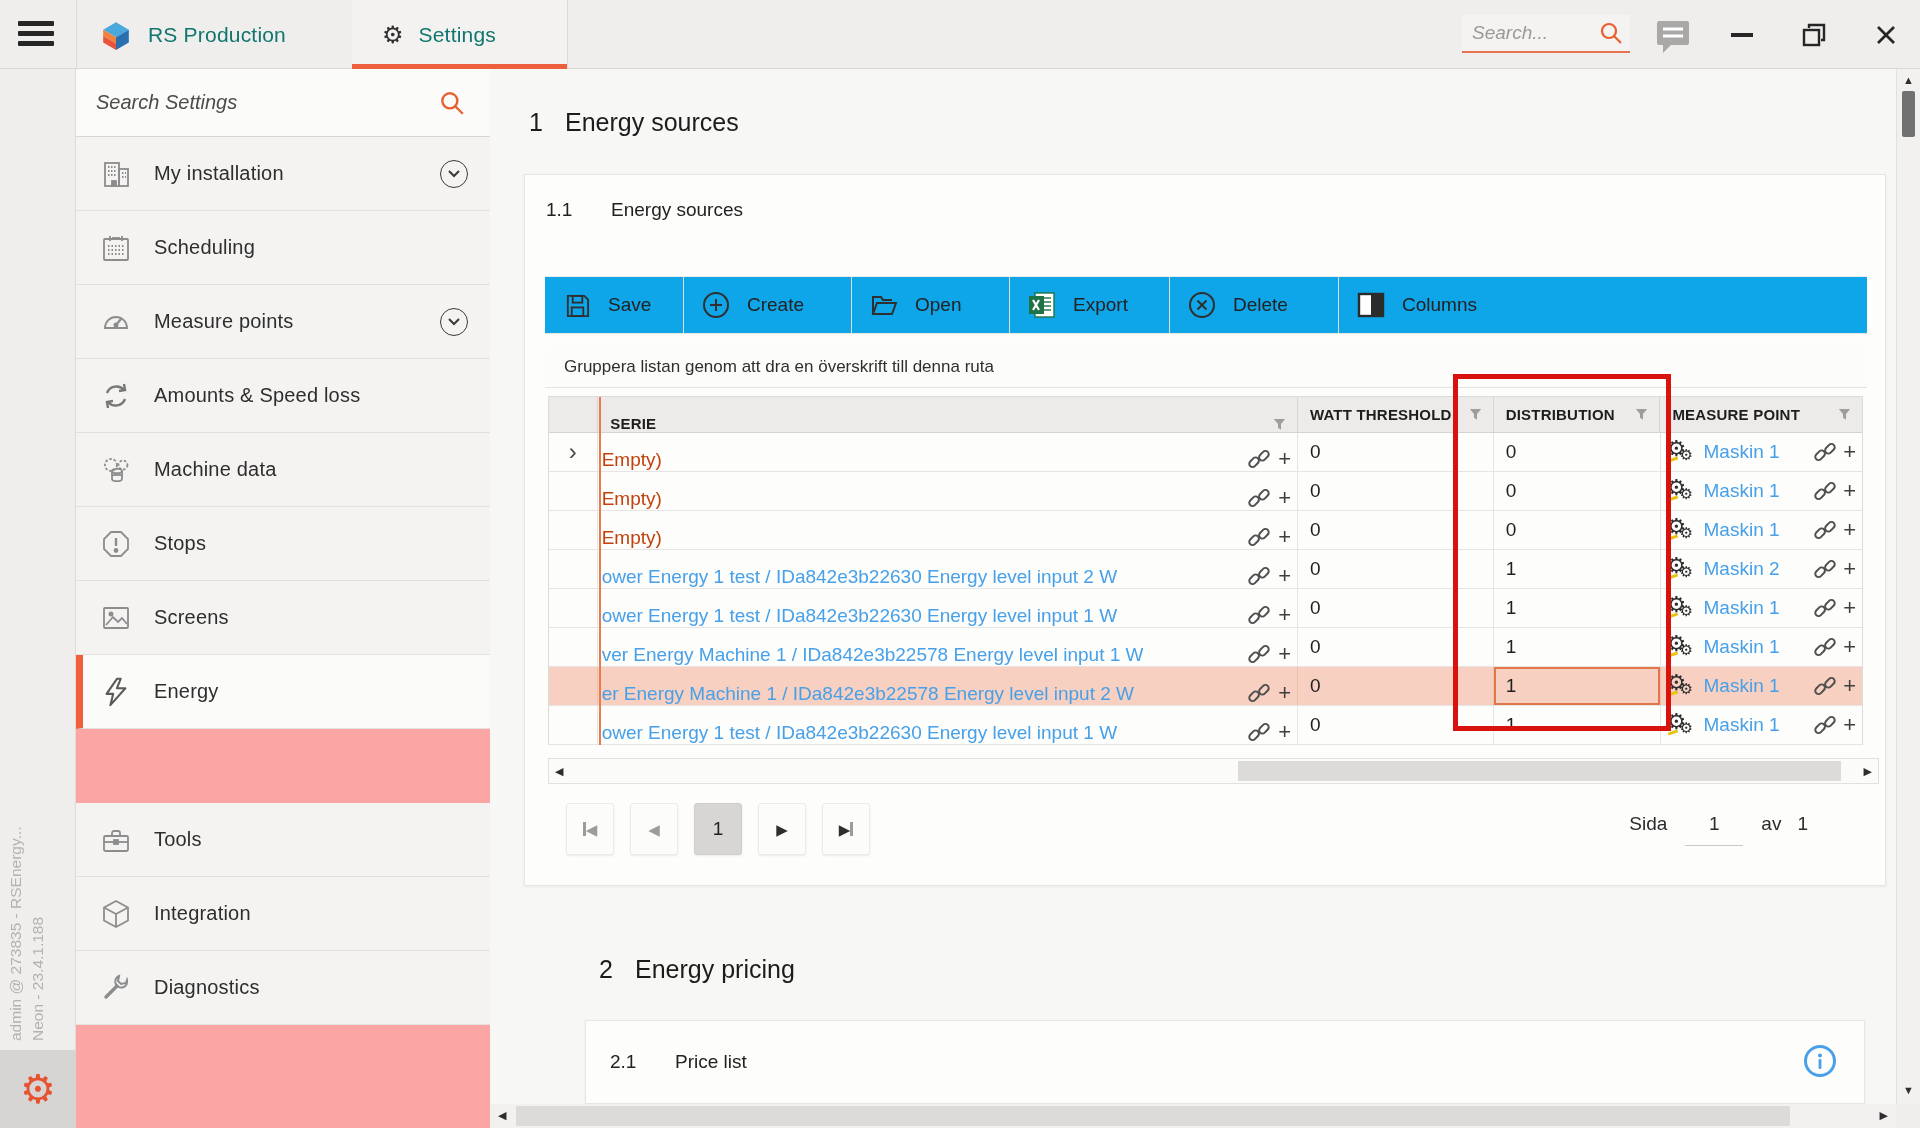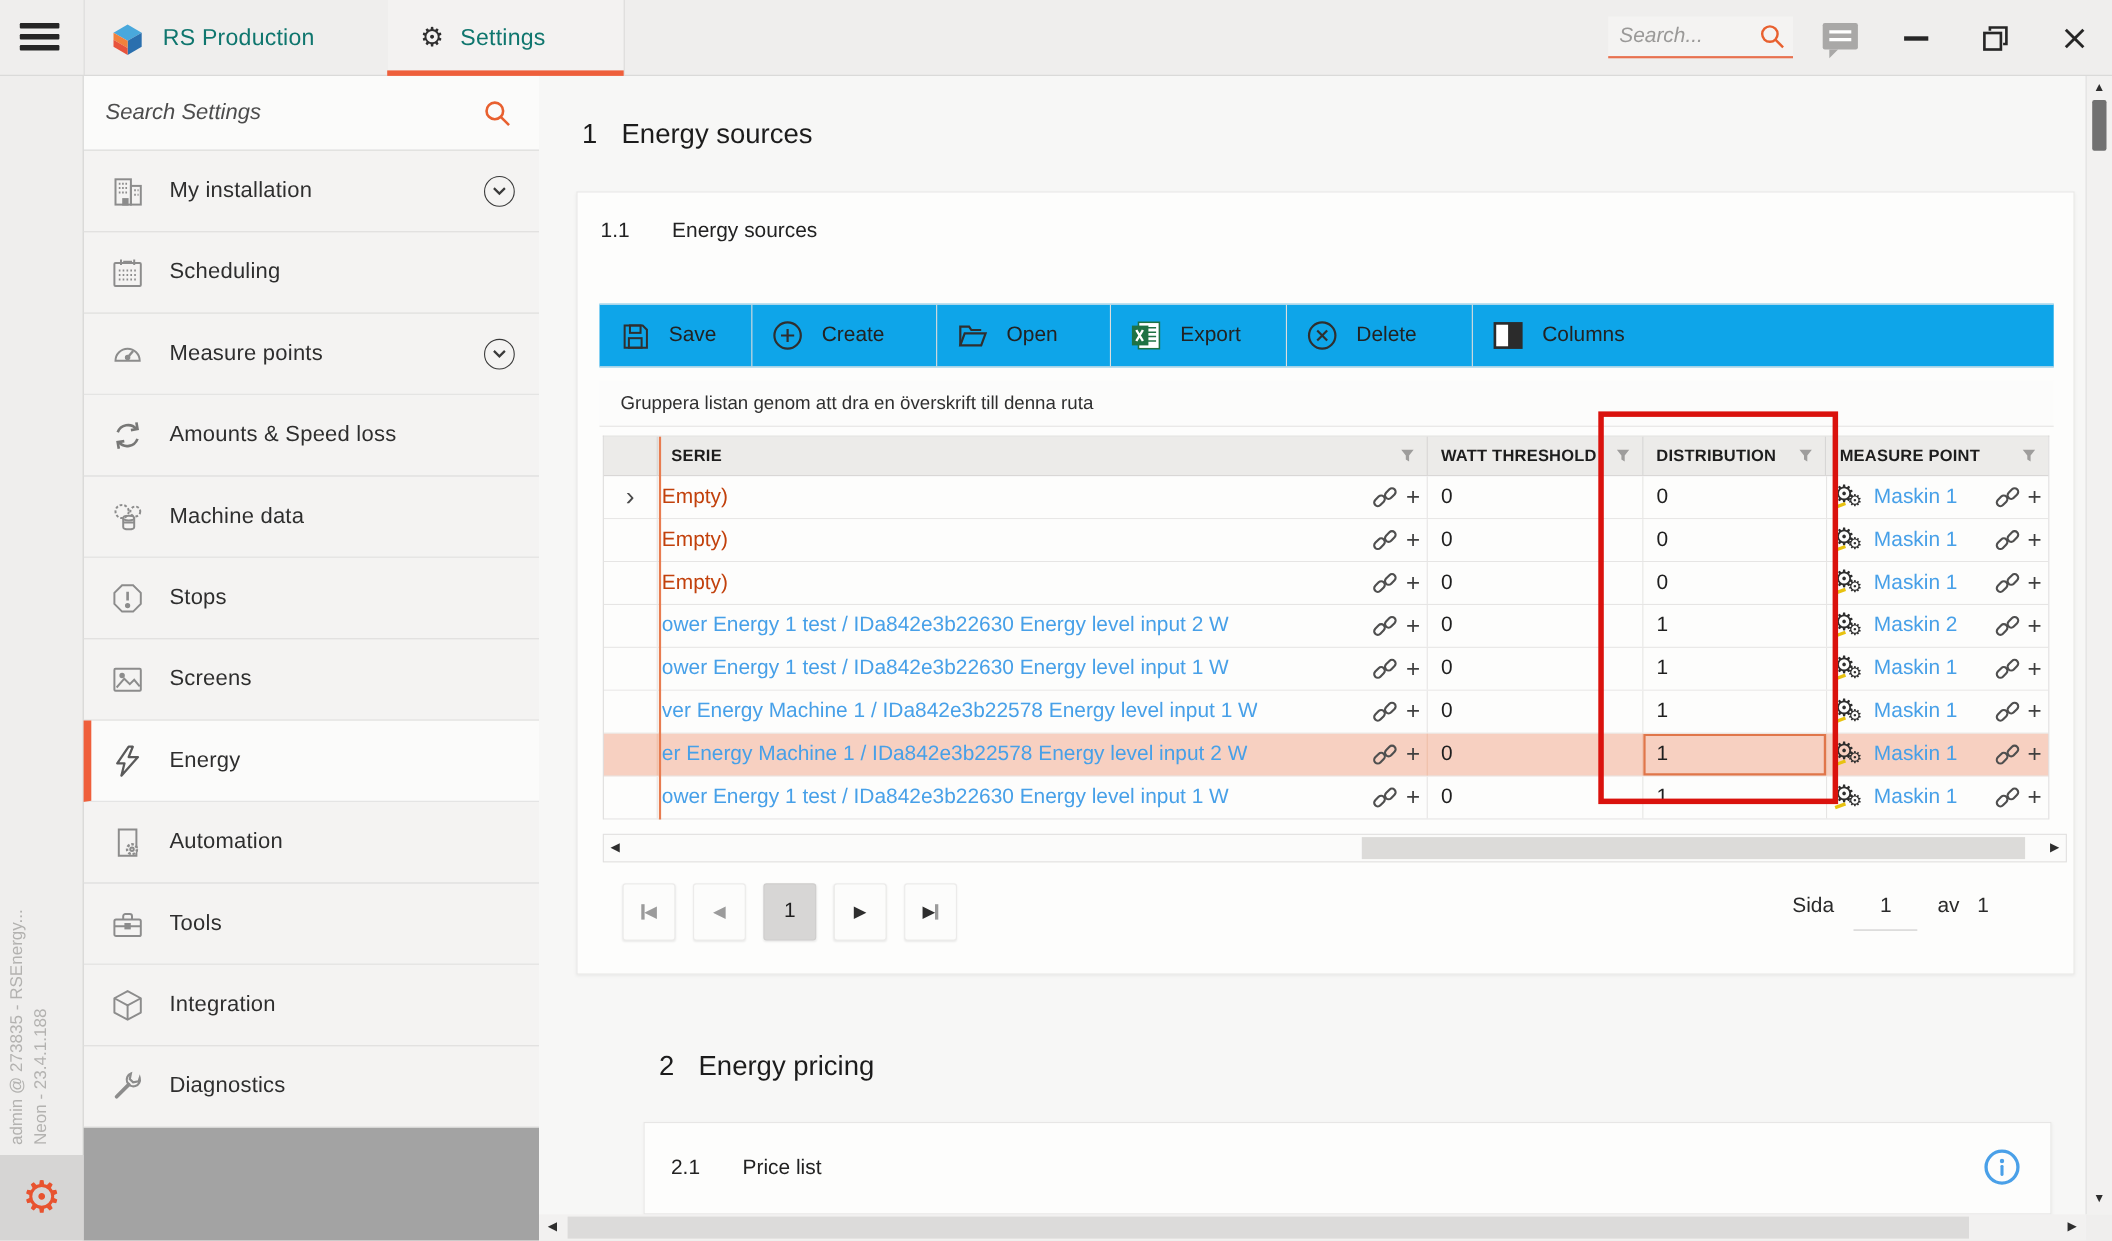--- a/index.html
+++ b/index.html
@@ -26,21 +26,21 @@
 
   
   .rail { left:0; top:69px; width:76px; height:1059px; background:#efeeed; border-right:1px solid #dcdbda; z-index:10; }
   .rail-sep { left:0; width:76px; height:1px; background:#e4e3e2; }
   .rail-icon { left:21px; width:34px; height:34px; cursor:pointer; }
   .vtext { left:-127px; top:863px; width:310px; height:46px; transform:rotate(-90deg); color:#b3b2b0; font-size:15.5px; line-height:22px; text-align:left; z-index:11; }
   .rail-gear { left:0; top:1050px; width:76px; height:78px; background:#d6d5d4; display:flex; align-items:center; justify-content:center; cursor:pointer; z-index:12; }
   .rail-gear i { font-style:normal; font-size:40px; color:#e8532f; line-height:1; }
 
   
-  .sidebar { left:76px; top:69px; width:414px; height:1059px; background:#a3a3a3; z-index:10; }
+  .sidebar { left:76px; top:69px; width:414px; height:1059px; background:#fca5a5; z-index:10; }
   .sb-search { left:0; top:0; width:414px; height:68px; background:#fbfbfa; border-bottom:1px solid #d8d7d6; display:flex; align-items:center; justify-content:space-between; padding:0 24px 0 20px; }
   .sb-search span { font-size:20px; font-style:italic; color:#4c4c4c; }
   .sb-item { left:0; width:414px; height:74px; background:#f4f3f2; border-bottom:1px solid #e2e1e0; display:flex; align-items:center; padding-left:24px; cursor:pointer; }
   .sb-item .icn { width:32px; height:32px; flex:0 0 32px; }
   .sb-item .lbl { font-size:20px; color:#2e2e2e; margin-left:22px; letter-spacing:.2px; }
   .sb-item.active { background:#fbfbfa; border-left:7px solid #ef5f3b; padding-left:17px; }
   .chev-circle { position:absolute; right:22px; width:28px; height:28px; border:1.6px solid #3a3a3a; border-radius:50%; display:flex; align-items:center; justify-content:center; }
 
   
   .main-bg { left:490px; top:69px; width:1406px; height:1035px; background:#f7f7f6; }
@@ -58,21 +58,21 @@
 
   .group-hint { display:flex; align-items:center; background:#fcfcfb; border-bottom:1px solid #e5e4e3; font-size:17px; color:#2f2f2f; padding-left:19px; }
 
   
   .tbl { border:1px solid #dcdbda; border-bottom:none; }
   .thead { display:flex; height:36px; background:#ecebe9; border-bottom:1px solid #d4d3d2; }
   .th { display:flex; align-items:center; justify-content:space-between; font-size:15px; font-weight:bold; color:#1d1d1d; border-right:1px solid #d7d6d5; padding:0 10px 0 12px; letter-spacing:.2px; }
   .trow { display:flex; height:39px; background:#fdfdfc; border-bottom:1px solid #e6e5e4; }
   .cell { display:flex; align-items:center; border-right:1px solid #e6e5e4; position:relative; }
   .cexp  { width:50px;  justify-content:center; }
-  .cserie{ width:720px; }
+  .cserie{ width:720px;align-items:flex-end; }
   .cwatt { width:201px; padding-left:12px; }
   .cdist { width:171px; padding-left:12px; }
   .cmeas { width:207px; padding-left:5px; }
   .th.cexp { border-right:1px solid #d7d6d5; }
   .val { font-size:19px; color:#1f1f1f; }
   .serie-link { font-size:19px; color:#47a0e8; margin-left:4px; white-space:nowrap; overflow:hidden; max-width:560px; }
   .row-empty .serie-link { color:#c2410c; }
   .serie-icons { position:absolute; right:6px; display:flex; align-items:center; gap:7px; }
   .plus-glyph { font-size:22px; color:#3f3f3f; font-style:normal; line-height:1; }
   .expander-glyph { font-size:24px; color:#4a4a4a; font-style:normal; line-height:1; }
@@ -345,30 +345,20 @@
 
     <div class="abs sb-item active" style="top:586px">
       <span class="icn">
         <svg width="32" height="32" viewBox="0 0 34 34" fill="none" stroke="#5a5a5a" stroke-width="2.2" stroke-linejoin="round">
           <path d="M18 3 L7 19 H14 L11 31 L27 13 H18 L22 3 Z"></path>
         </svg>
       </span>
       <span class="lbl">Energy</span>
     </div>
 
-    <div class="abs sb-item" style="top:660px">
-      <span class="icn">
-        <svg width="32" height="32" viewBox="0 0 32 32" fill="none" stroke="#8c8c8c" stroke-width="1.8">
-          <path d="M8 4 H24 V28 H8 Z"></path>
-          <circle cx="20" cy="22" r="4.5" fill="#f4f3f2" stroke-dasharray="2.4 1.6" stroke-width="2.2"></circle>
-          <circle cx="20" cy="22" r="1.6"></circle>
-        </svg>
-      </span>
-      <span class="lbl">Automation</span>
-    </div>
 
     <div class="abs sb-item" style="top:734px">
       <span class="icn">
         <svg width="32" height="32" viewBox="0 0 32 32" fill="none" stroke="#8c8c8c" stroke-width="1.8">
           <rect x="4" y="12" width="24" height="15" rx="1.5"></rect>
           <path d="M12 12 V9 a2 2 0 0 1 2 -2 h4 a2 2 0 0 1 2 2 v3"></path>
           <line x1="4" y1="18" x2="28" y2="18"></line>
             <rect x="14" y="16" width="4" height="4" fill="#8c8c8c"></rect>
         </svg>
       </span>

